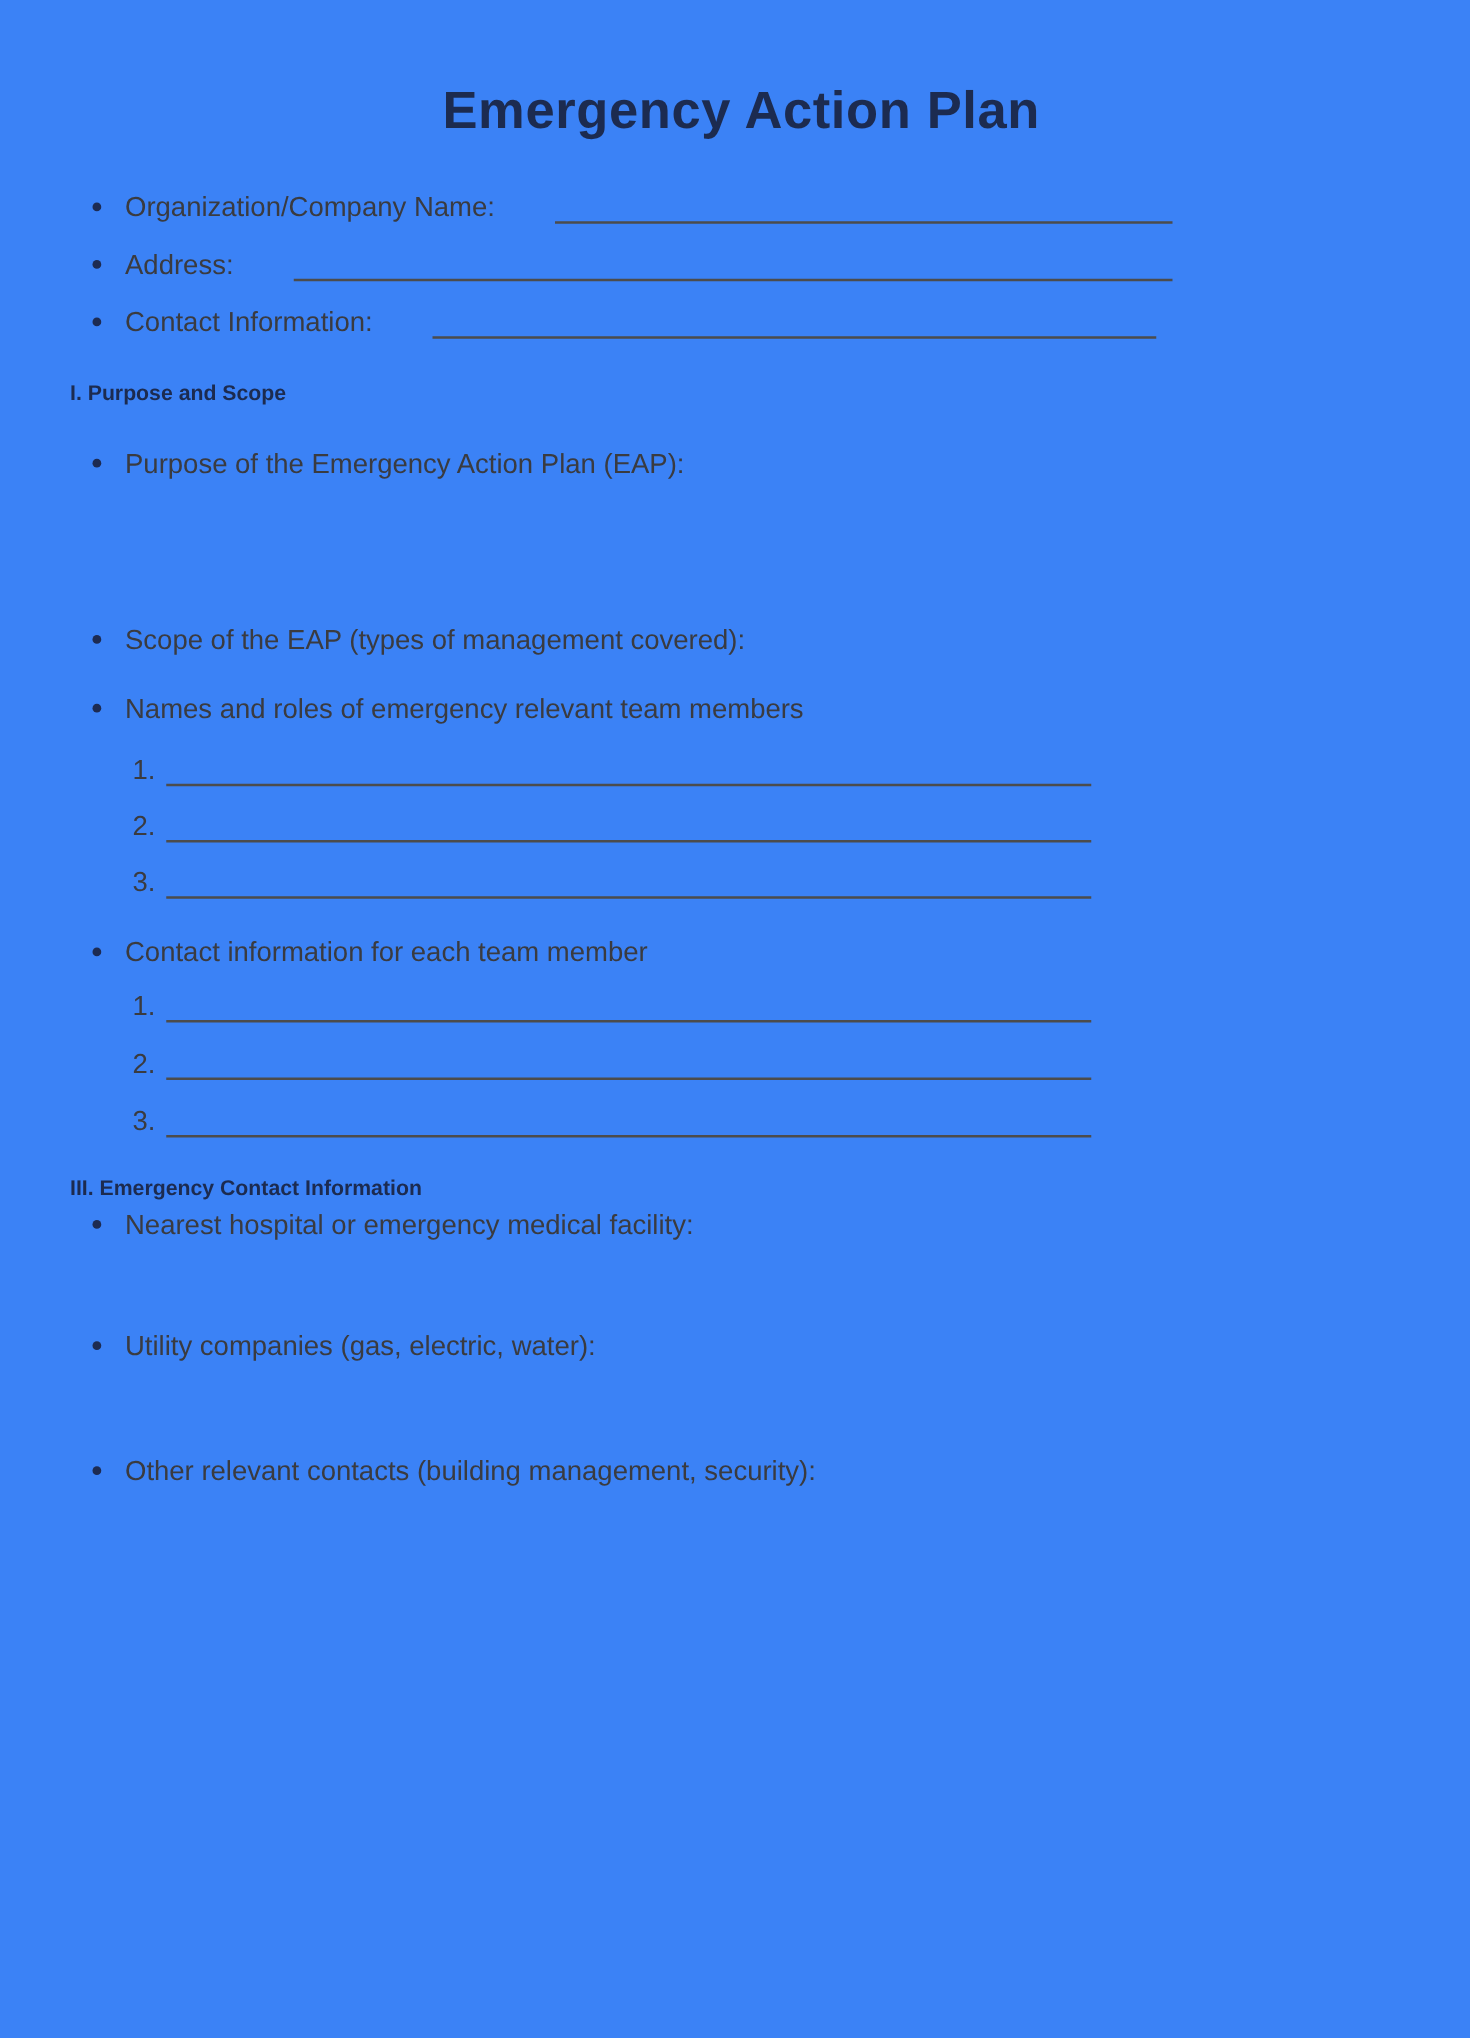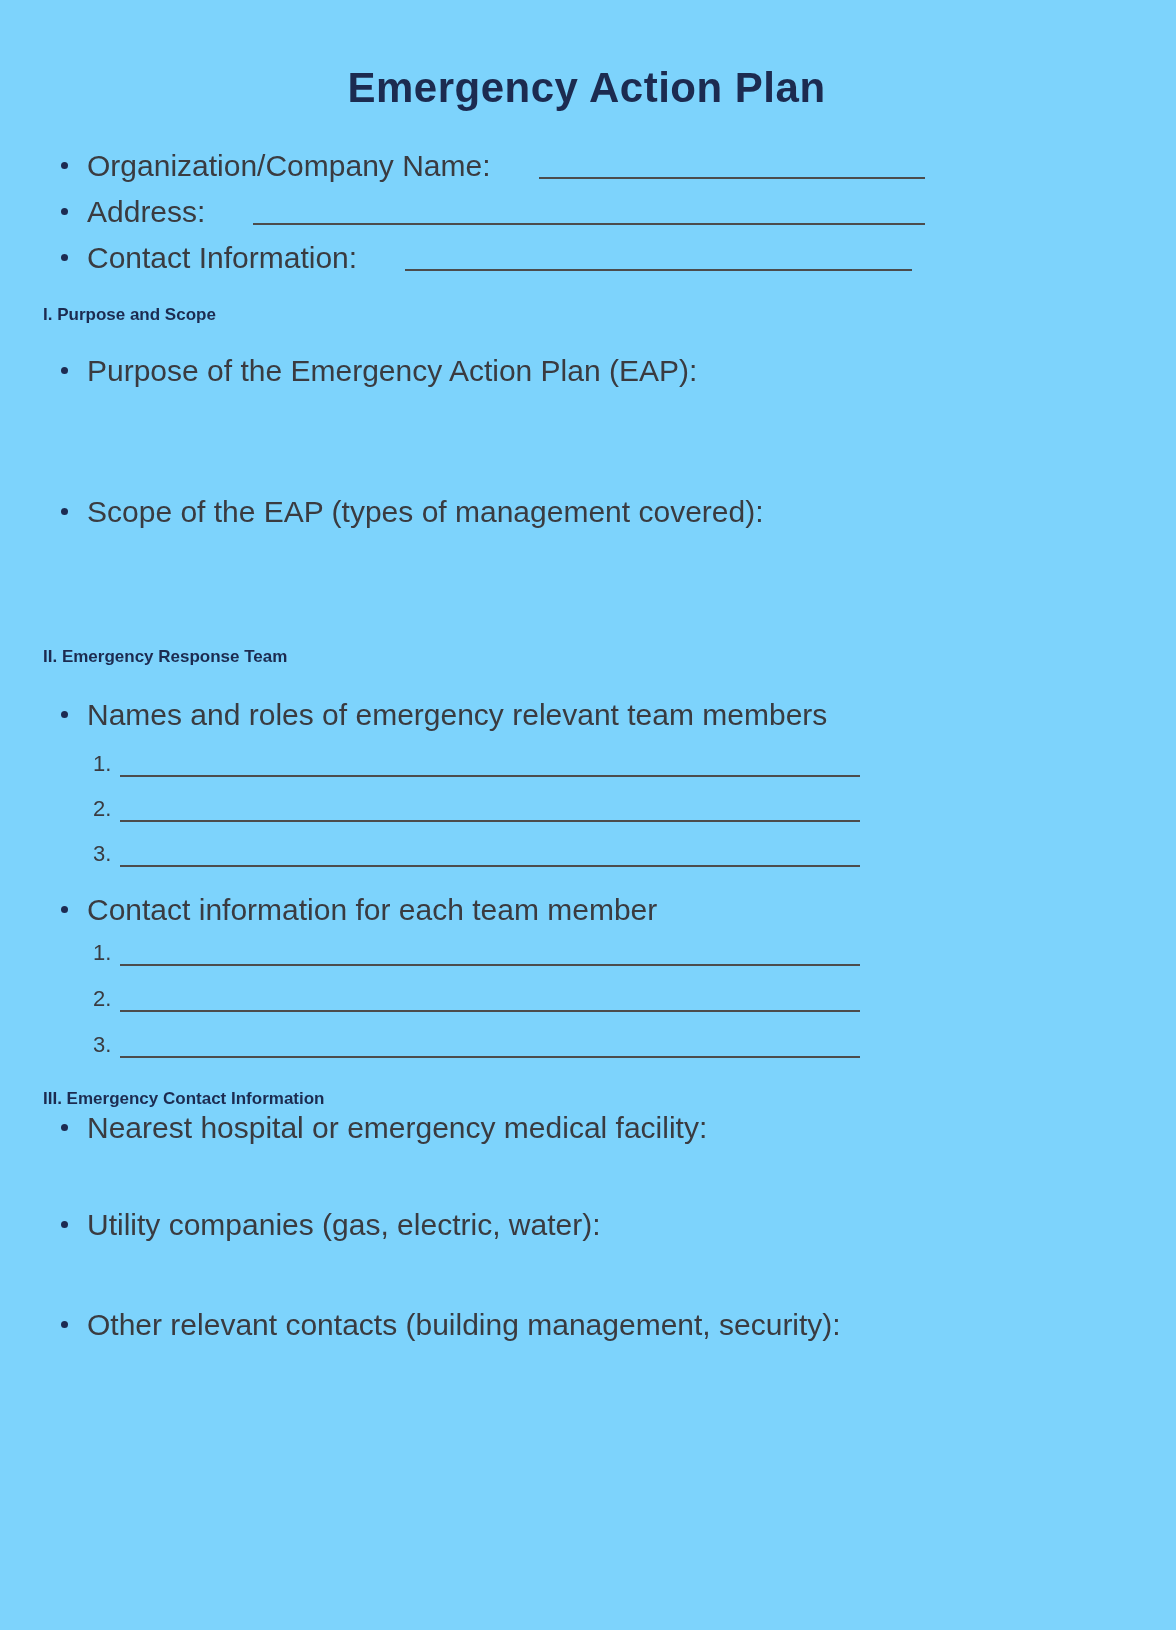--- a/index.html
+++ b/index.html
@@ -6,24 +6,24 @@
     margin: 0;
     padding: 0;
     background: #ffffff;
   }
   * { box-sizing: border-box; }
 
   .page {
     position: relative;
     width: 1176px;
     height: 1630px;
-    background: #7dd3fc;
+    background: #3b82f6;
     font-family: "Liberation Sans", sans-serif;
     color: #3a3b40;
-    padding: 64px 46px 0 43px;
+    padding: 64px 46px 0 56px;
     overflow: hidden;
   }
 
   .doc-title {
     margin: 0 0 41px 0;
     font-size: 42px;
     line-height: 48px;
     font-weight: bold;
     color: #1c2b50;
     text-align: center;
@@ -32,21 +32,21 @@
 
   ul, ol {
     list-style: none;
     margin: 0;
     padding: 0;
   }
 
   .bullet {
     position: relative;
     padding-left: 44px;
-    font-size: 30px;
+    font-size: 22px;
     line-height: 26px;
     gap: 40px;
   }
   .bullet::before {
     content: "";
     position: absolute;
     left: 18px;
     top: 9px;
     width: 7px;
     height: 7px;
@@ -123,21 +123,20 @@
     </li>
   </ul>
 
   <h2 class="sec-heading" id="h-purpose-scope">I. Purpose and Scope</h2>
 
   <ul>
     <li class="bullet" id="purpose-bullet">Purpose of the Emergency Action Plan (EAP):</li>
     <li class="bullet" id="scope-bullet">Scope of the EAP (types of management covered):</li>
   </ul>
 
-  <h2 class="sec-heading" id="h-response-team">II. Emergency Response Team</h2>
 
   <ul>
     <li class="bullet" id="names-bullet">Names and roles of emergency relevant team members</li>
   </ul>
 
   <ol class="blank-list" id="team-names-list">
     <li class="num-row">
       <span class="num">1.</span>
       <span class="wline"></span>
     </li>

